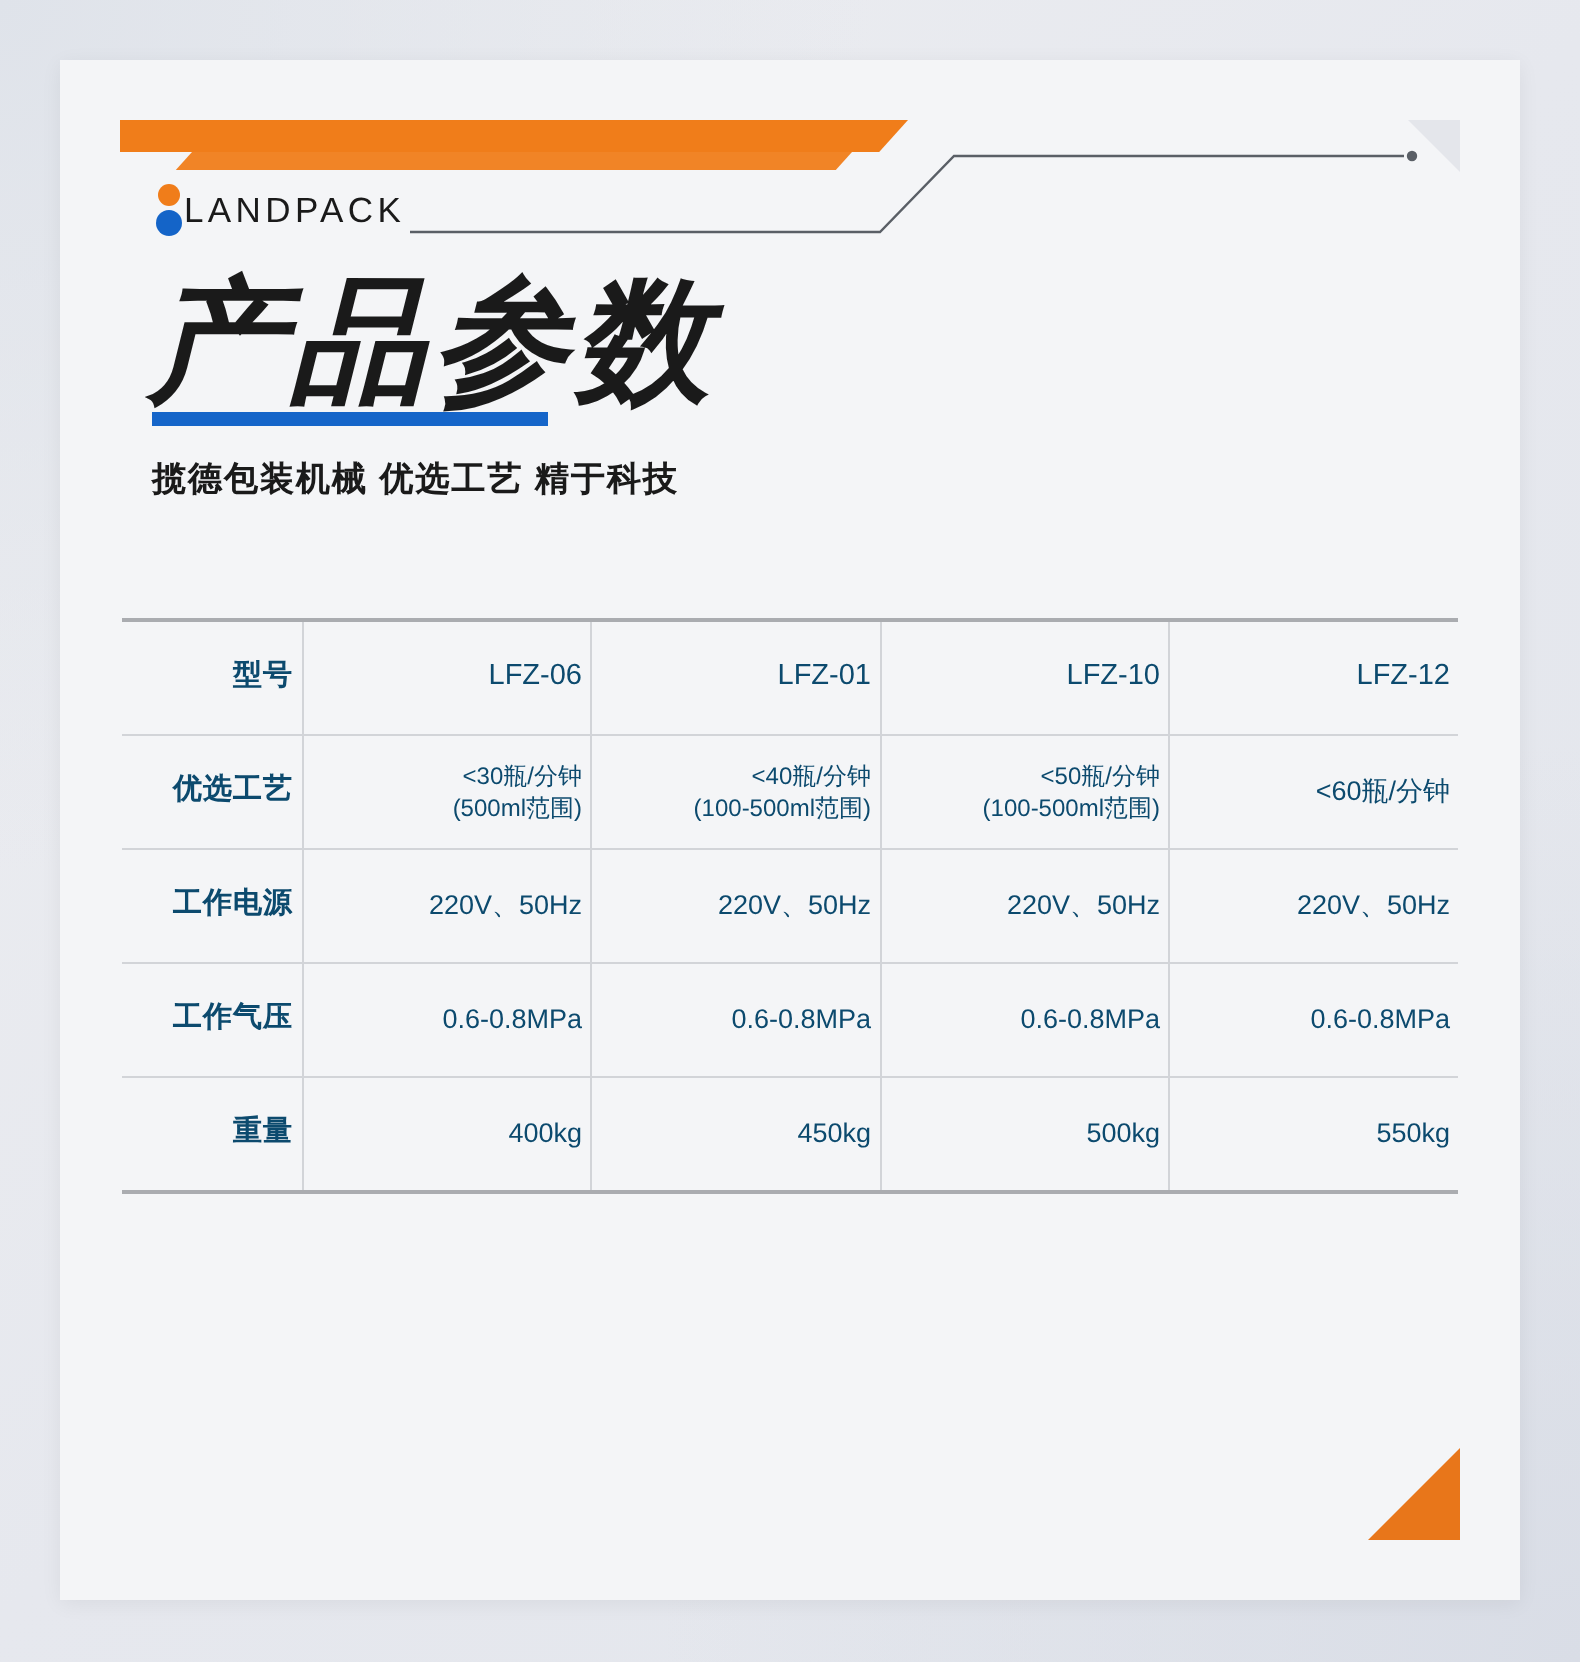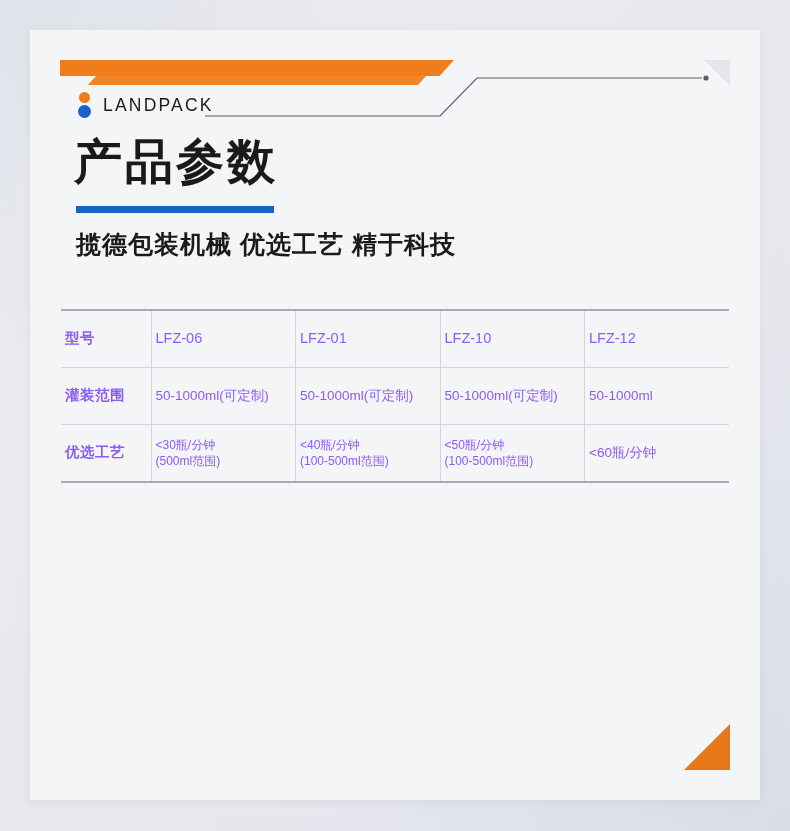--- a/index.html
+++ b/index.html
@@ -91,21 +91,20 @@
     border-right: 26px solid #e4e6eb;
     border-bottom: 26px solid transparent;
   }
 
   .logo-row {
     position: absolute;
     left: 78px;
     top: 92px;
     display: flex;
     align-items: center;
-    gap: 11px;
   }
   .logo-mark {
     position: relative;
     width: 14px;
     height: 26px;
   }
   .logo-mark .dot-top {
     position: absolute;
     top: 0;
     left: 1px;
@@ -130,62 +129,63 @@
     font-weight: 400;
   }
 
   .title-wrap {
     position: absolute;
     left: 74px;
     top: 136px;
   }
   .big-title {
     font-family: "DejaVu Sans", "Liberation Sans", sans-serif;
-    font-size: 48px;
+    font-size: 68px;
     font-weight: 900;
     color: #1a1a1a;
     letter-spacing: 3px;
     line-height: 1.05;
     margin: 0;
+    font-style: italic;
   }
   .title-underline {
     position: absolute;
     left: 76px;
     top: 206px;
     width: 198px;
     height: 7px;
     background: #1565c9;
   }
   .subtitle {
     position: absolute;
     left: 76px;
     top: 228px;
-    font-size: 25px;
+    font-size: 17px;
     font-weight: 700;
     color: #1a1a1a;
     letter-spacing: 1px;
   }
 
   table.spec {
     position: absolute;
     left: 61px;
     top: 309px;
     width: 668px;
     border-collapse: collapse;
     table-layout: fixed;
   }
   table.spec td {
     border-top: 1px solid #d2d4d8;
     border-bottom: 1px solid #d2d4d8;
     border-right: 1px solid #d2d4d8;
-    text-align: left;
+    text-align: right;
     vertical-align: middle;
     height: 52px;
     font-size: 13.5px;
-    color: #8b5cf6;
+    color: #0c4a6e;
     padding: 2px 4px;
     line-height: 1.35;
   }
   table.spec td:last-child { border-right: none; }
   table.spec tr:first-child td { border-top: 2px solid #aaacb0; }
   table.spec tr:last-child td { border-bottom: 2px solid #aaacb0; }
   table.spec td.head {
     font-weight: 700;
     font-size: 14.5px;
     letter-spacing: 0.5px;
@@ -244,38 +244,52 @@
     <col class="col-v">
     <col class="col-v">
   </colgroup>
   <tbody>
       <tr class="model">
         <td class="head">型号</td>
         <td>LFZ-06</td>
         <td>LFZ-01</td>
         <td>LFZ-10</td>
         <td>LFZ-12</td>
-      </tr>
-      <tr>
-        <td class="head">灌装范围</td>
-        <td>50-1000ml(可定制)</td>
-        <td>50-1000ml(可定制)</td>
-        <td>50-1000ml(可定制)</td>
-        <td>50-1000ml</td>
       </tr>
       <tr>
         <td class="head">优选工艺</td>
         <td class="two-line">
           <div>&lt;30瓶/分钟</div>
           <div>(500ml范围)</div>
         </td>
         <td class="two-line">
           <div>&lt;40瓶/分钟</div>
           <div>(100-500ml范围)</div>
         </td>
         <td class="two-line">
           <div>&lt;50瓶/分钟</div>
           <div>(100-500ml范围)</div>
         </td>
         <td>&lt;60瓶/分钟</td>
       </tr>
+      <tr>
+        <td class="head">工作电源</td>
+        <td>220V、50Hz</td>
+        <td>220V、50Hz</td>
+        <td>220V、50Hz</td>
+        <td>220V、50Hz</td>
+      </tr>
+      <tr>
+        <td class="head">工作气压</td>
+        <td>0.6-0.8MPa</td>
+        <td>0.6-0.8MPa</td>
+        <td>0.6-0.8MPa</td>
+        <td>0.6-0.8MPa</td>
+      </tr>
+      <tr>
+        <td class="head">重量</td>
+        <td>400kg</td>
+        <td>450kg</td>
+        <td>500kg</td>
+        <td>550kg</td>
+      </tr>
     </tbody>
 </table>
 
 </body></html>

